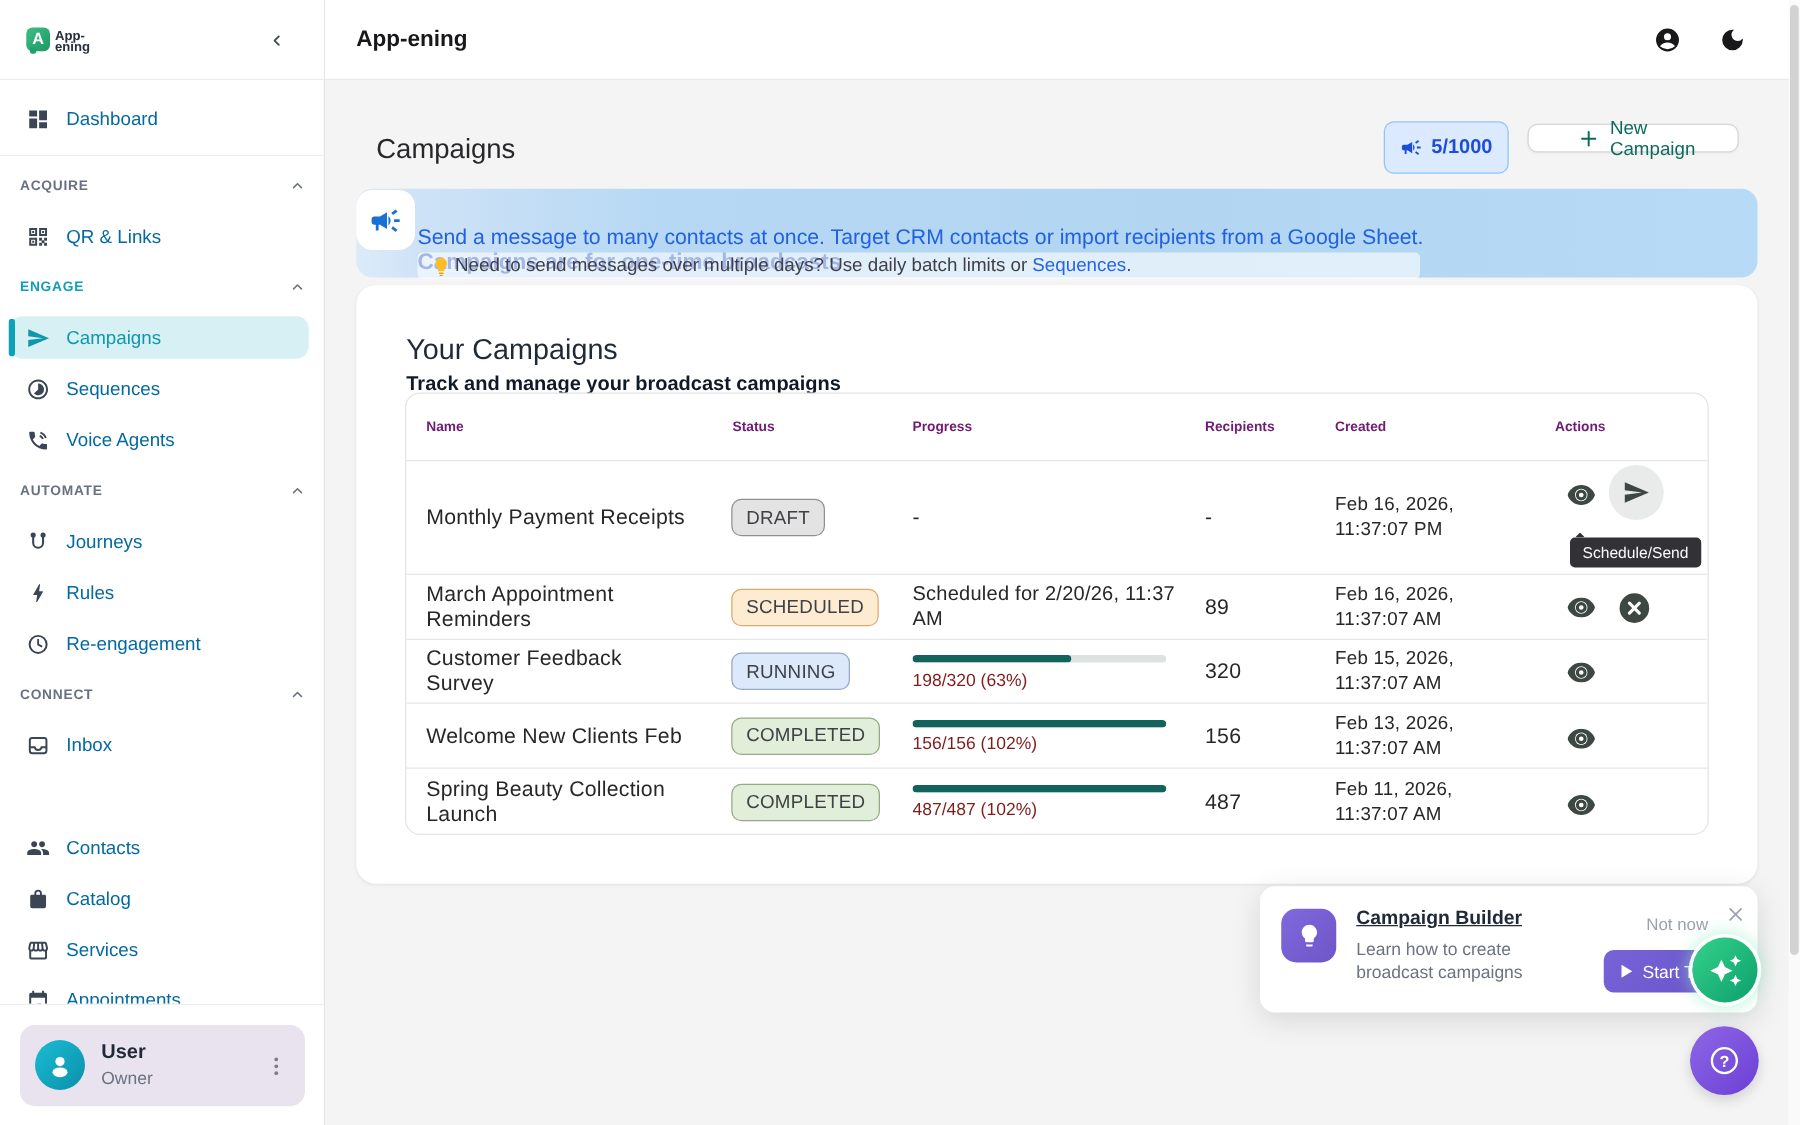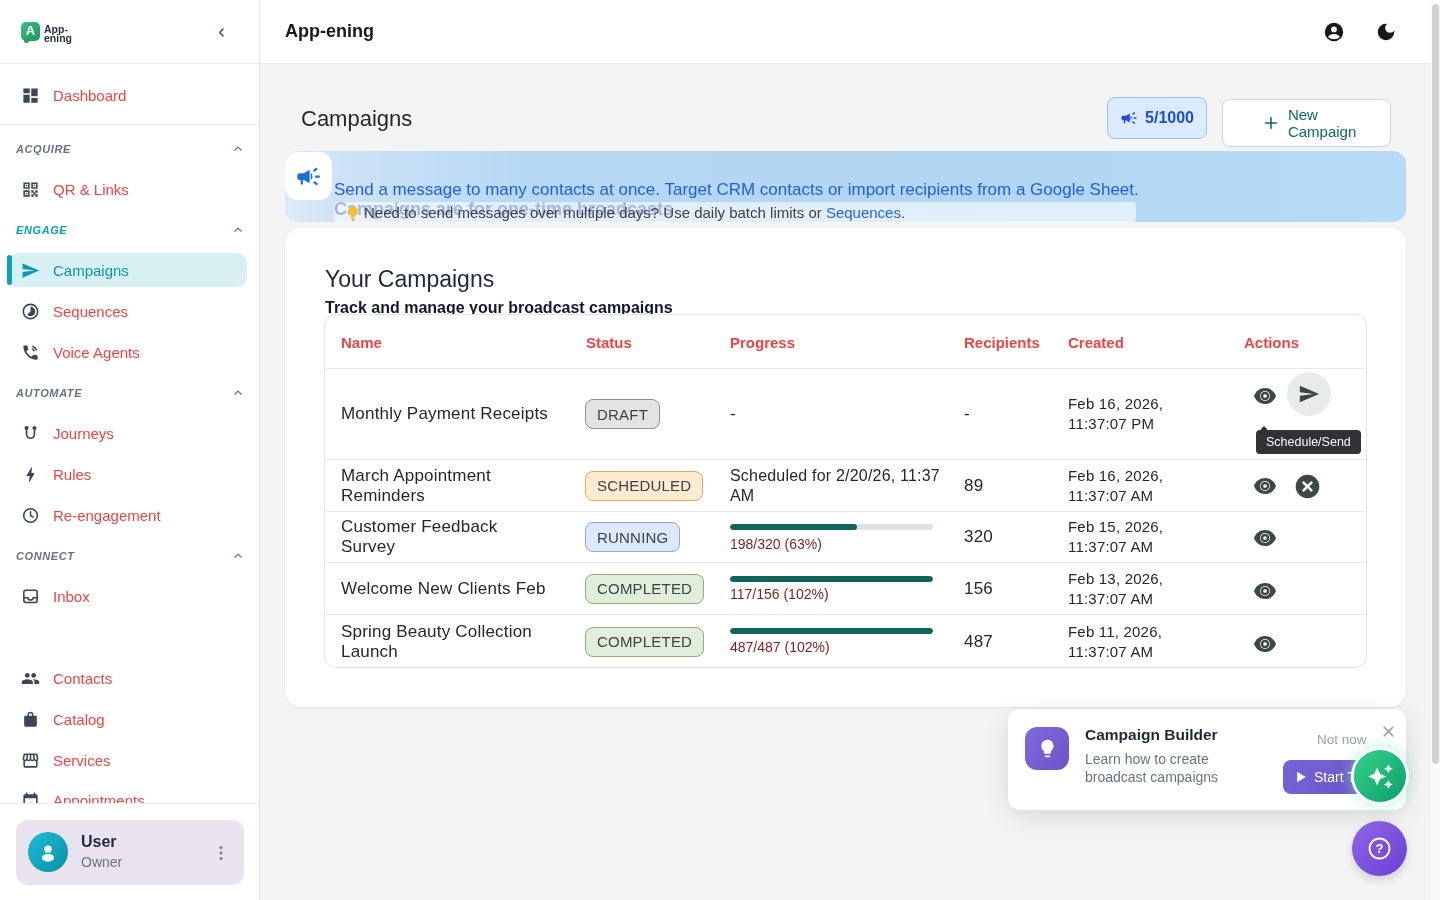--- a/index.html
+++ b/index.html
@@ -8,78 +8,78 @@
 
 
 #sidebar { position:absolute; left:0; top:0; width:260px; height:900px; background:#fff; border-right:1px solid #e4e4e7; z-index:5; }
 .sb-head { position:absolute; left:0; top:0; width:259px; height:64px; border-bottom:1px solid #eceef0; background:#fff; }
 .logo { position:absolute; left:21px; top:22px; width:19px; height:19px; border-radius:5px; background:linear-gradient(135deg,#3fbd83,#1a9a63); }
 .logo:after { content:""; position:absolute; left:3px; bottom:-2px; width:5px; height:5px; background:#21a06c; border-radius:0 0 2px 2px; }
 .logo span { position:absolute; left:0; top:1px; width:19px; text-align:center; color:#fff; font-weight:bold; font-size:13px; }
 .logoname { position:absolute; left:44px; top:25px; font-size:10.5px; font-weight:bold; color:#27303f; line-height:9px; letter-spacing:0; }
 .sb-collapse { position:absolute; left:214px; top:25px; width:15px; height:15px; }
 .divider { position:absolute; left:0; width:259px; border-top:1px solid #eceef0; }
-.ni { position:absolute; left:8px; width:239px; height:34px; display:flex; align-items:center; border-radius:10px; color:#ef4444; font-size:15px; }
+.ni { position:absolute; left:8px; width:239px; height:34px; display:flex; align-items:center; border-radius:10px; color:#0369a1; font-size:15px; }
 .ni svg { margin-left:13px; flex:0 0 auto; }
 .ni .lbl { margin-left:13px; white-space:nowrap; }
 .ni.active { background:#d7f0f4; color:#1097ad; }
 .ni.active:before { content:""; position:absolute; left:-1px; top:2px; bottom:2px; width:5px; background:#0ca2b8; border-radius:4px; }
-.sec { position:absolute; left:16px; width:228px; font-size:11px; font-weight:bold; letter-spacing:.6px; color:#697180; display:flex; justify-content:space-between; align-items:center;font-style:italic; }
+.sec { position:absolute; left:16px; width:228px; font-size:11px; font-weight:bold; letter-spacing:.6px; color:#697180; display:flex; justify-content:space-between; align-items:center; }
 .sec.teal { color:#10a0b5; }
 .sb-foot { position:absolute; left:0; bottom:0; width:259px; height:97px; background:#fff; border-top:1px solid #eceef0; }
 .usercard { position:absolute; left:16px; top:16px; width:228px; height:65px; background:#e9e3f0; border-radius:12px; }
 .avatar { position:absolute; left:12px; top:12px; width:40px; height:40px; border-radius:50%; background:linear-gradient(135deg,#1cbcd4,#0a90aa); }
 .uname { position:absolute; left:65px; top:13px; font-size:16px; font-weight:bold; color:#1f2937; }
 .urole { position:absolute; left:65px; top:34px; font-size:14px; color:#6b7280; }
 .udots { position:absolute; left:198px; top:25px; }
 
 
 #topbar { position:absolute; left:260px; top:0; width:1180px; height:64px; background:#fff; border-bottom:1px solid #e9eaec; z-index:4; }
 .apptitle { position:absolute; left:25px; top:21px; font-size:18px; font-weight:bold; color:#18181b; }
 
 
 .pagetitle { position:absolute; left:301px; top:106px; font-size:22px; color:#27272a; }
 .pill { position:absolute; left:1107px; top:97px; width:100px; height:42px; background:#dbeafe; border:1px solid #90c3f8; border-radius:8px; display:flex; align-items:center; justify-content:center; gap:7px; color:#1d4ed8; font-size:16px; font-weight:bold; }
-.newbtn { position:absolute; left:1222px; top:99px; width:169px; height:48px; background:#fff; border:1px solid #d6d6da; border-radius:8px; display:flex; align-items:center; justify-content:center; gap:9px; color:#0f6a5e; font-size:15px; font-weight:500; box-shadow:0 1px 2px rgba(0,0,0,.04);padding-left:40px; }
+.newbtn { position:absolute; left:1222px; top:99px; width:169px; height:23px; background:#fff; border:1px solid #d6d6da; border-radius:8px; display:flex; align-items:center; justify-content:center; gap:9px; color:#0f6a5e; font-size:15px; font-weight:500; box-shadow:0 1px 2px rgba(0,0,0,.04);padding-left:40px; }
 
 
 .banner { position:absolute; left:285px; top:151px; width:1121px; height:71px; background:linear-gradient(90deg,#dcebf9 0%,#cde2f6 5%,#b6d8f4 22%,#b2d5f2 60%,#b7daf6 100%); border-radius:13px; }
 .bicon { position:absolute; left:0; top:1px; width:47px; height:48px; background:#fff; border-radius:13px; display:flex; align-items:center; justify-content:center; }
 .brow1 { position:absolute; left:49px; top:4px; font-size:18px; font-weight:bold; color:#1c49c2;margin-top:44px; }
 .brow2 { position:absolute; left:49px; top:29px; font-size:17px; color:#2161e0; }
 .brow3 { position:absolute; left:49px; top:51px; width:802px; height:21px; background:rgba(255,255,255,.6); border-radius:4px; display:flex; align-items:center; padding:0 8px 0 12px; font-size:15px; color:#3f3f46; gap:4px; }
 .brow3 b { color:#2563eb; font-weight:normal; }
 
 
 .card { position:absolute; left:285px; top:228px; width:1121px; height:479px; background:#fff; border-radius:16px; box-shadow:0 1px 3px rgba(0,0,0,.07); }
 .ctitle { position:absolute; left:40px; top:38px; font-size:23px; color:#1f2937; }
 .csub { position:absolute; left:40px; top:71px; font-size:16px; font-weight:bold; color:#111827; }
 .tbl { position:absolute; left:39px; top:86px; width:1043px; height:354px; border:1px solid #e4e4e7; border-radius:12px; background:#fff; overflow:hidden; }
 .trow { position:absolute; left:0; width:1041px; }
-.th { font-size:15px; font-weight:bold; color:#ef4444; position:absolute; top:50%; transform:translateY(-50%); }
+.th { font-size:11px; font-weight:bold; color:#701a75; position:absolute; top:50%; transform:translateY(-50%); }
 .cell { position:absolute; top:50%; transform:translateY(-50%); font-size:17px; letter-spacing:.2px; color:#27272a; line-height:20px; }
 .badge { position:absolute; top:50%; transform:translateY(-50%); left:260px; height:30px; border-radius:8px; border:1px solid; display:flex; align-items:center; padding:0 11px; font-size:15px; color:#3f3f46; letter-spacing:.2px; }
 .b-draft { background:#e3e3e3; border-color:#919191; }
 .b-sched { background:#fdecd2; border-color:#dda968; }
 .b-run { background:#dce9fa; border-color:#94a8c9; }
 .b-done { background:#e1eed9; border-color:#93ab81; }
 .pbar { position:absolute; left:405px; width:203px; height:6px; border-radius:3px; background:#dce3e0; overflow:hidden; }
 .pbar i { display:block; height:6px; background:#11635b; border-radius:3px; }
 .ptext { position:absolute; left:405px; font-size:14px; color:#7f1d1d; }
 .rowline { border-top:1px solid #e5e7eb; }
 
 
 .eye { position:absolute; left:929px; }
 .tooltip { position:absolute; left:931px; top:61px; height:24px; background:#323236; color:#fafafa; border-radius:4px; font-size:12.5px; display:flex; align-items:center; padding:0 10px; white-space:nowrap; }
 .tooltip:before { content:""; position:absolute; left:4px; top:-4px; border:4px solid transparent; border-bottom-color:#323236; border-top:none; border-radius:2px; }
 
 
 .popup { position:absolute; left:1008px; top:709px; width:398px; height:101px; background:#fff; border-radius:12px; box-shadow:0 6px 24px rgba(0,0,0,.12); z-index:6; }
 .bulb { position:absolute; left:17px; top:18px; width:44px; height:43px; border-radius:12px; background:linear-gradient(135deg,#8069dd,#6e55c8); display:flex; align-items:center; justify-content:center; }
-.ptitle { position:absolute; left:77px; top:17px; font-size:15.5px; font-weight:bold; color:#1f2937; }
+.ptitle { position:absolute; left:77px; top:17px; font-size:15.5px; font-weight:bold; color:#1f2937;text-decoration:underline; }
 .psub { position:absolute; left:77px; top:41px; font-size:14px; color:#6b7280; line-height:18px; }
 .notnow { position:absolute; left:309px; top:23px; font-size:13.5px; color:#9aa1ac; }
 .pclose { position:absolute; left:372px; top:14px; font-size:17px; color:#9ca3af; }
 .startbtn { position:absolute; left:275px; top:51px; width:100px; height:34px; border-radius:8px; background:linear-gradient(135deg,#7764d8,#6a52c7); color:#fff; font-size:14px; display:flex; align-items:center; padding-left:13px; gap:7px; }
 
 .fab-green { position:absolute; left:1354px; top:750px; width:52px; height:52px; border-radius:50%; background:linear-gradient(135deg,#35d28a,#0c9f6c); box-shadow:0 0 0 3px rgba(255,255,255,.95), 0 0 13px 4px rgba(140,235,190,.55); z-index:7; display:flex; align-items:center; justify-content:center; }
 .fab-help { position:absolute; left:1352px; top:821px; width:55px; height:55px; border-radius:50%; background:linear-gradient(135deg,#8e67e6,#6b3fd4); z-index:7; display:flex; align-items:center; justify-content:center; box-shadow:0 4px 10px rgba(0,0,0,.15); }
 
 
 .sbar { position:absolute; right:0; top:0; width:9px; height:900px; background:#fafafa; z-index:9; }
@@ -315,21 +315,21 @@
             <circle cx="11" cy="8" r="5" fill="#fff"></circle>
             <circle cx="11" cy="8" r="3.1" fill="none" stroke="#3d4843" stroke-width="2.5"></circle>
           </svg>
       </div>
       <div class="trow rowline" style="top:247px;height:52px">
         <div class="cell" style="left:16px">Welcome New Clients Feb</div>
         <div class="badge b-done">COMPLETED</div>
         <div class="pbar" style="top:13px">
             <i style="width:203px"></i>
           </div>
-        <div class="ptext" style="top:23px">117/156 (102%)</div>
+        <div class="ptext" style="top:23px">156/156 (102%)</div>
         <div class="cell" style="left:639px">156</div>
         <div class="cell" style="left:743px;font-size:15px">Feb 13, 2026,<br>11:37:07 AM</div>
         <svg class="eye" style="top:20px" width="22" height="16" viewBox="0 0 22 16">
             <path d="M11 0C6 0 1.7 3.1 0 8c1.7 4.9 6 8 11 8s9.3-3.1 11-8c-1.7-4.9-6-8-11-8z" fill="#3d4843"></path>
             <circle cx="11" cy="8" r="5" fill="#fff"></circle>
             <circle cx="11" cy="8" r="3.1" fill="none" stroke="#3d4843" stroke-width="2.5"></circle>
           </svg>
       </div>
       <div class="trow rowline" style="top:299px;height:54px">
         <div class="cell" style="left:16px">Spring Beauty Collection<br>Launch</div>

